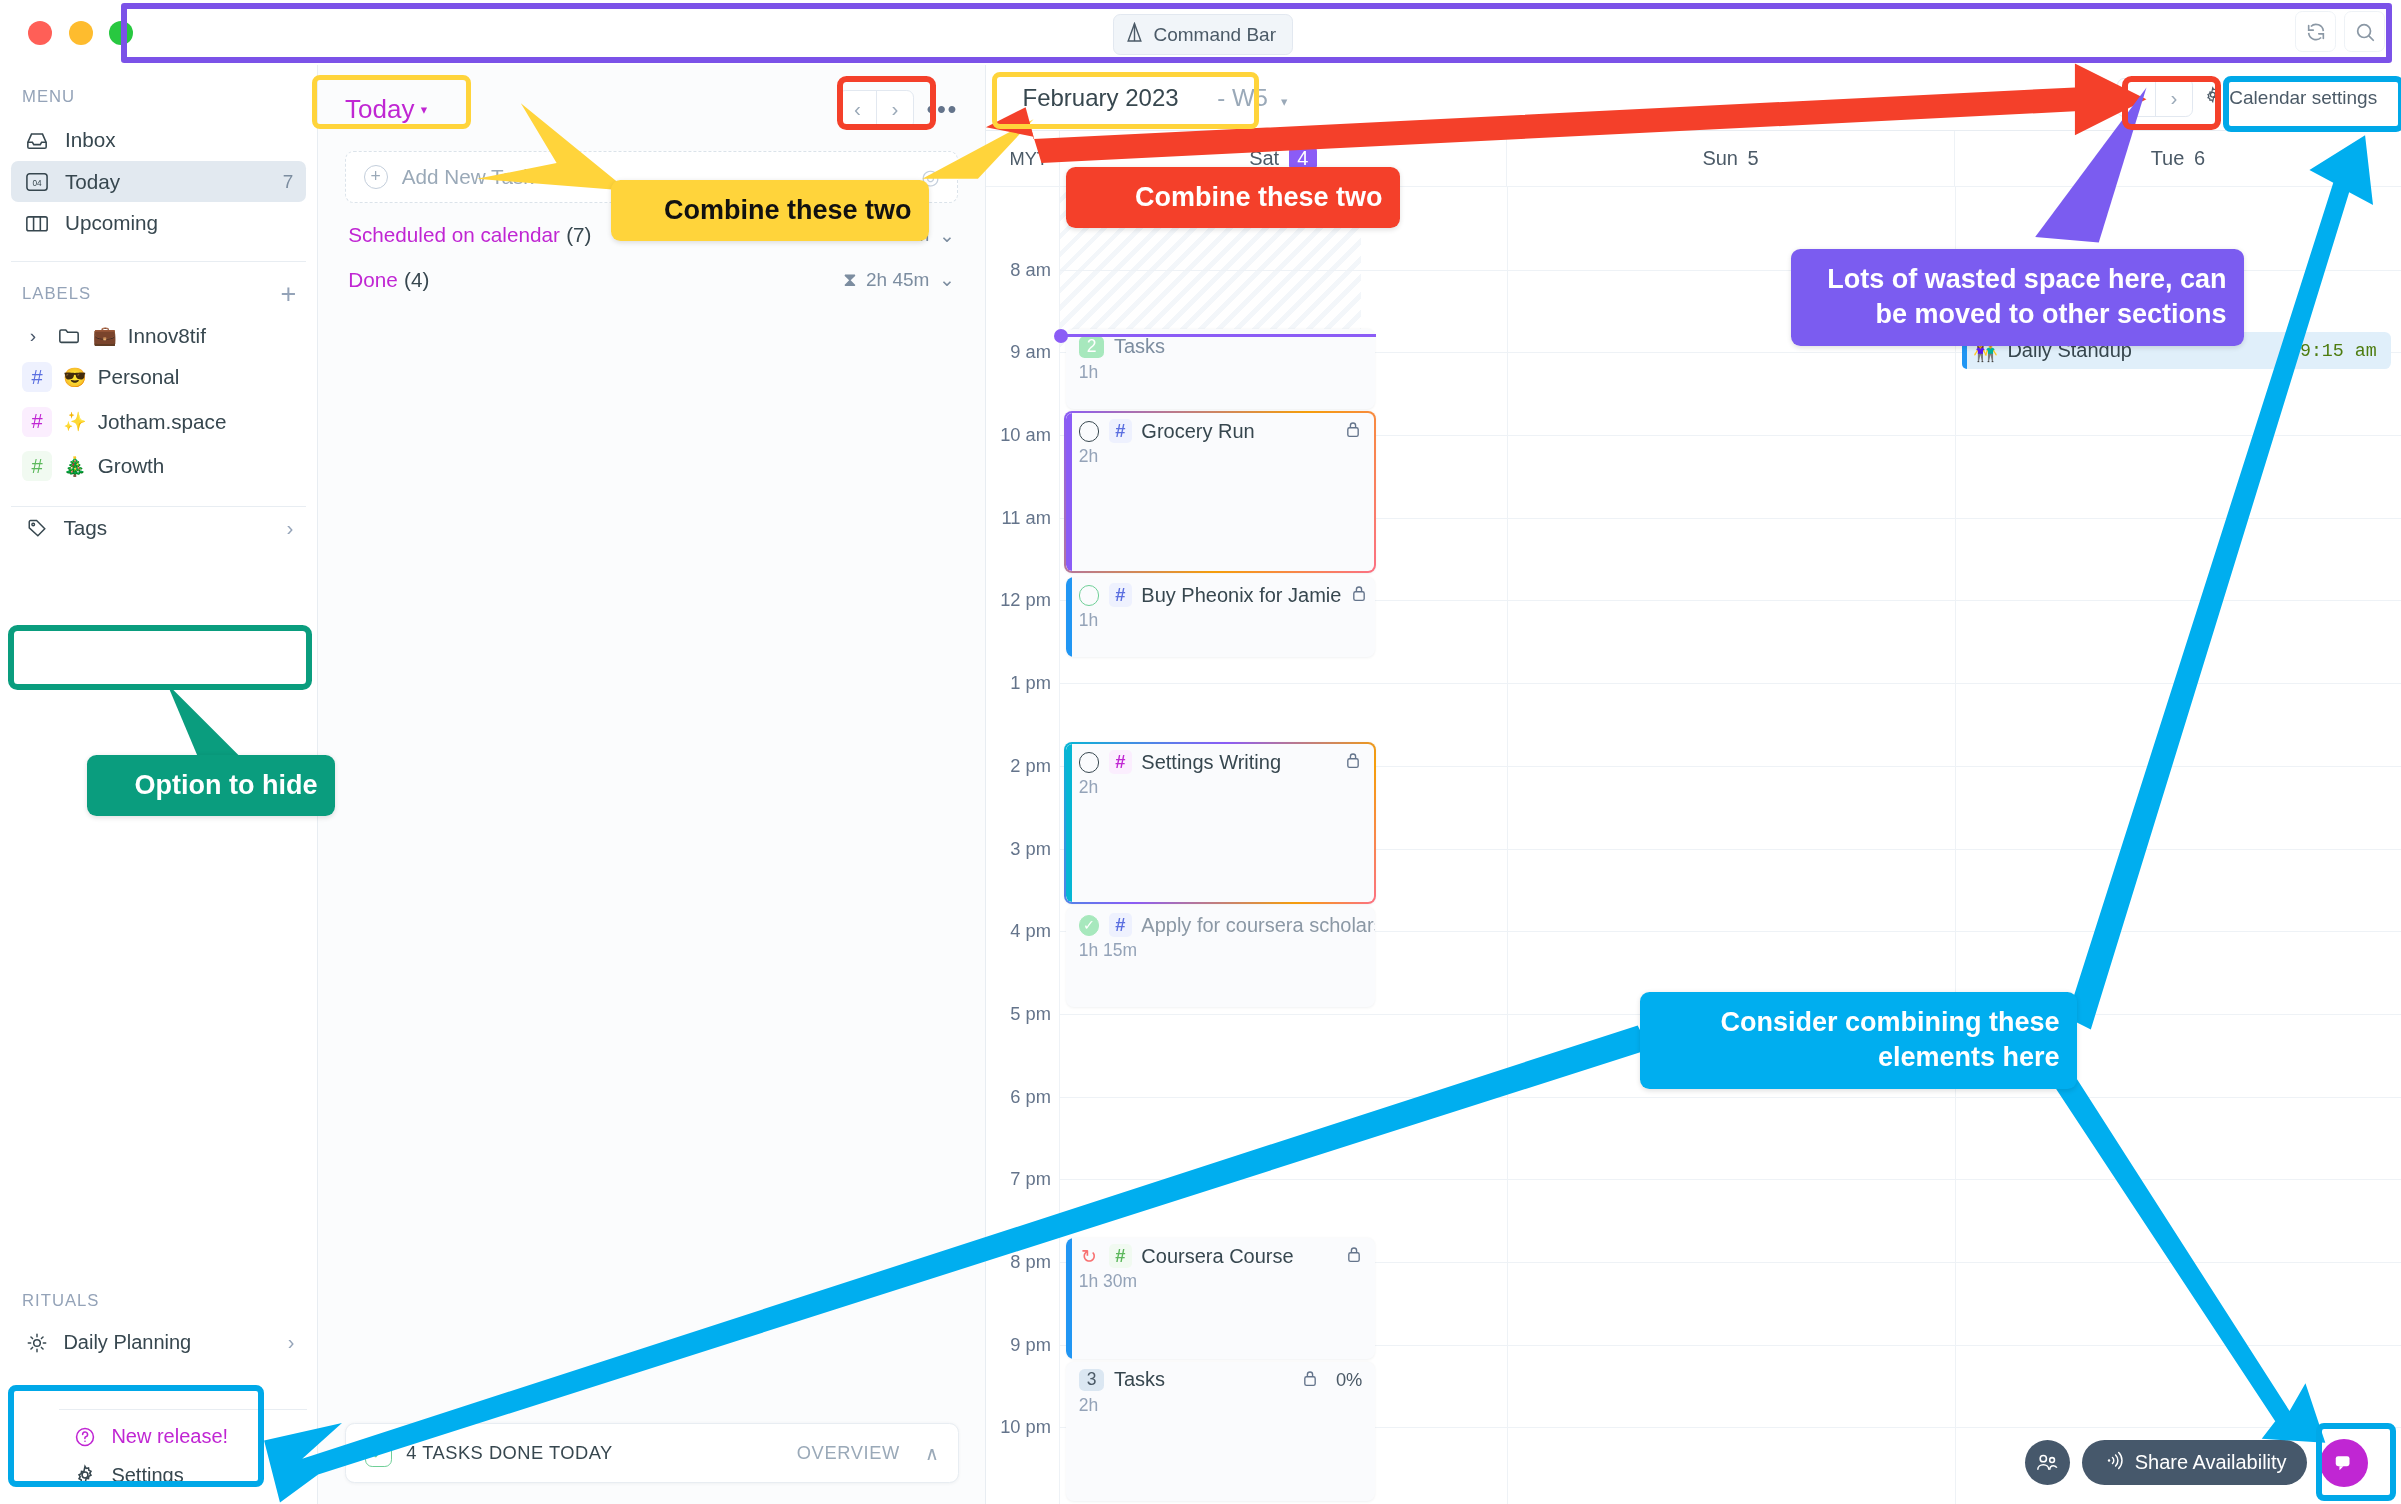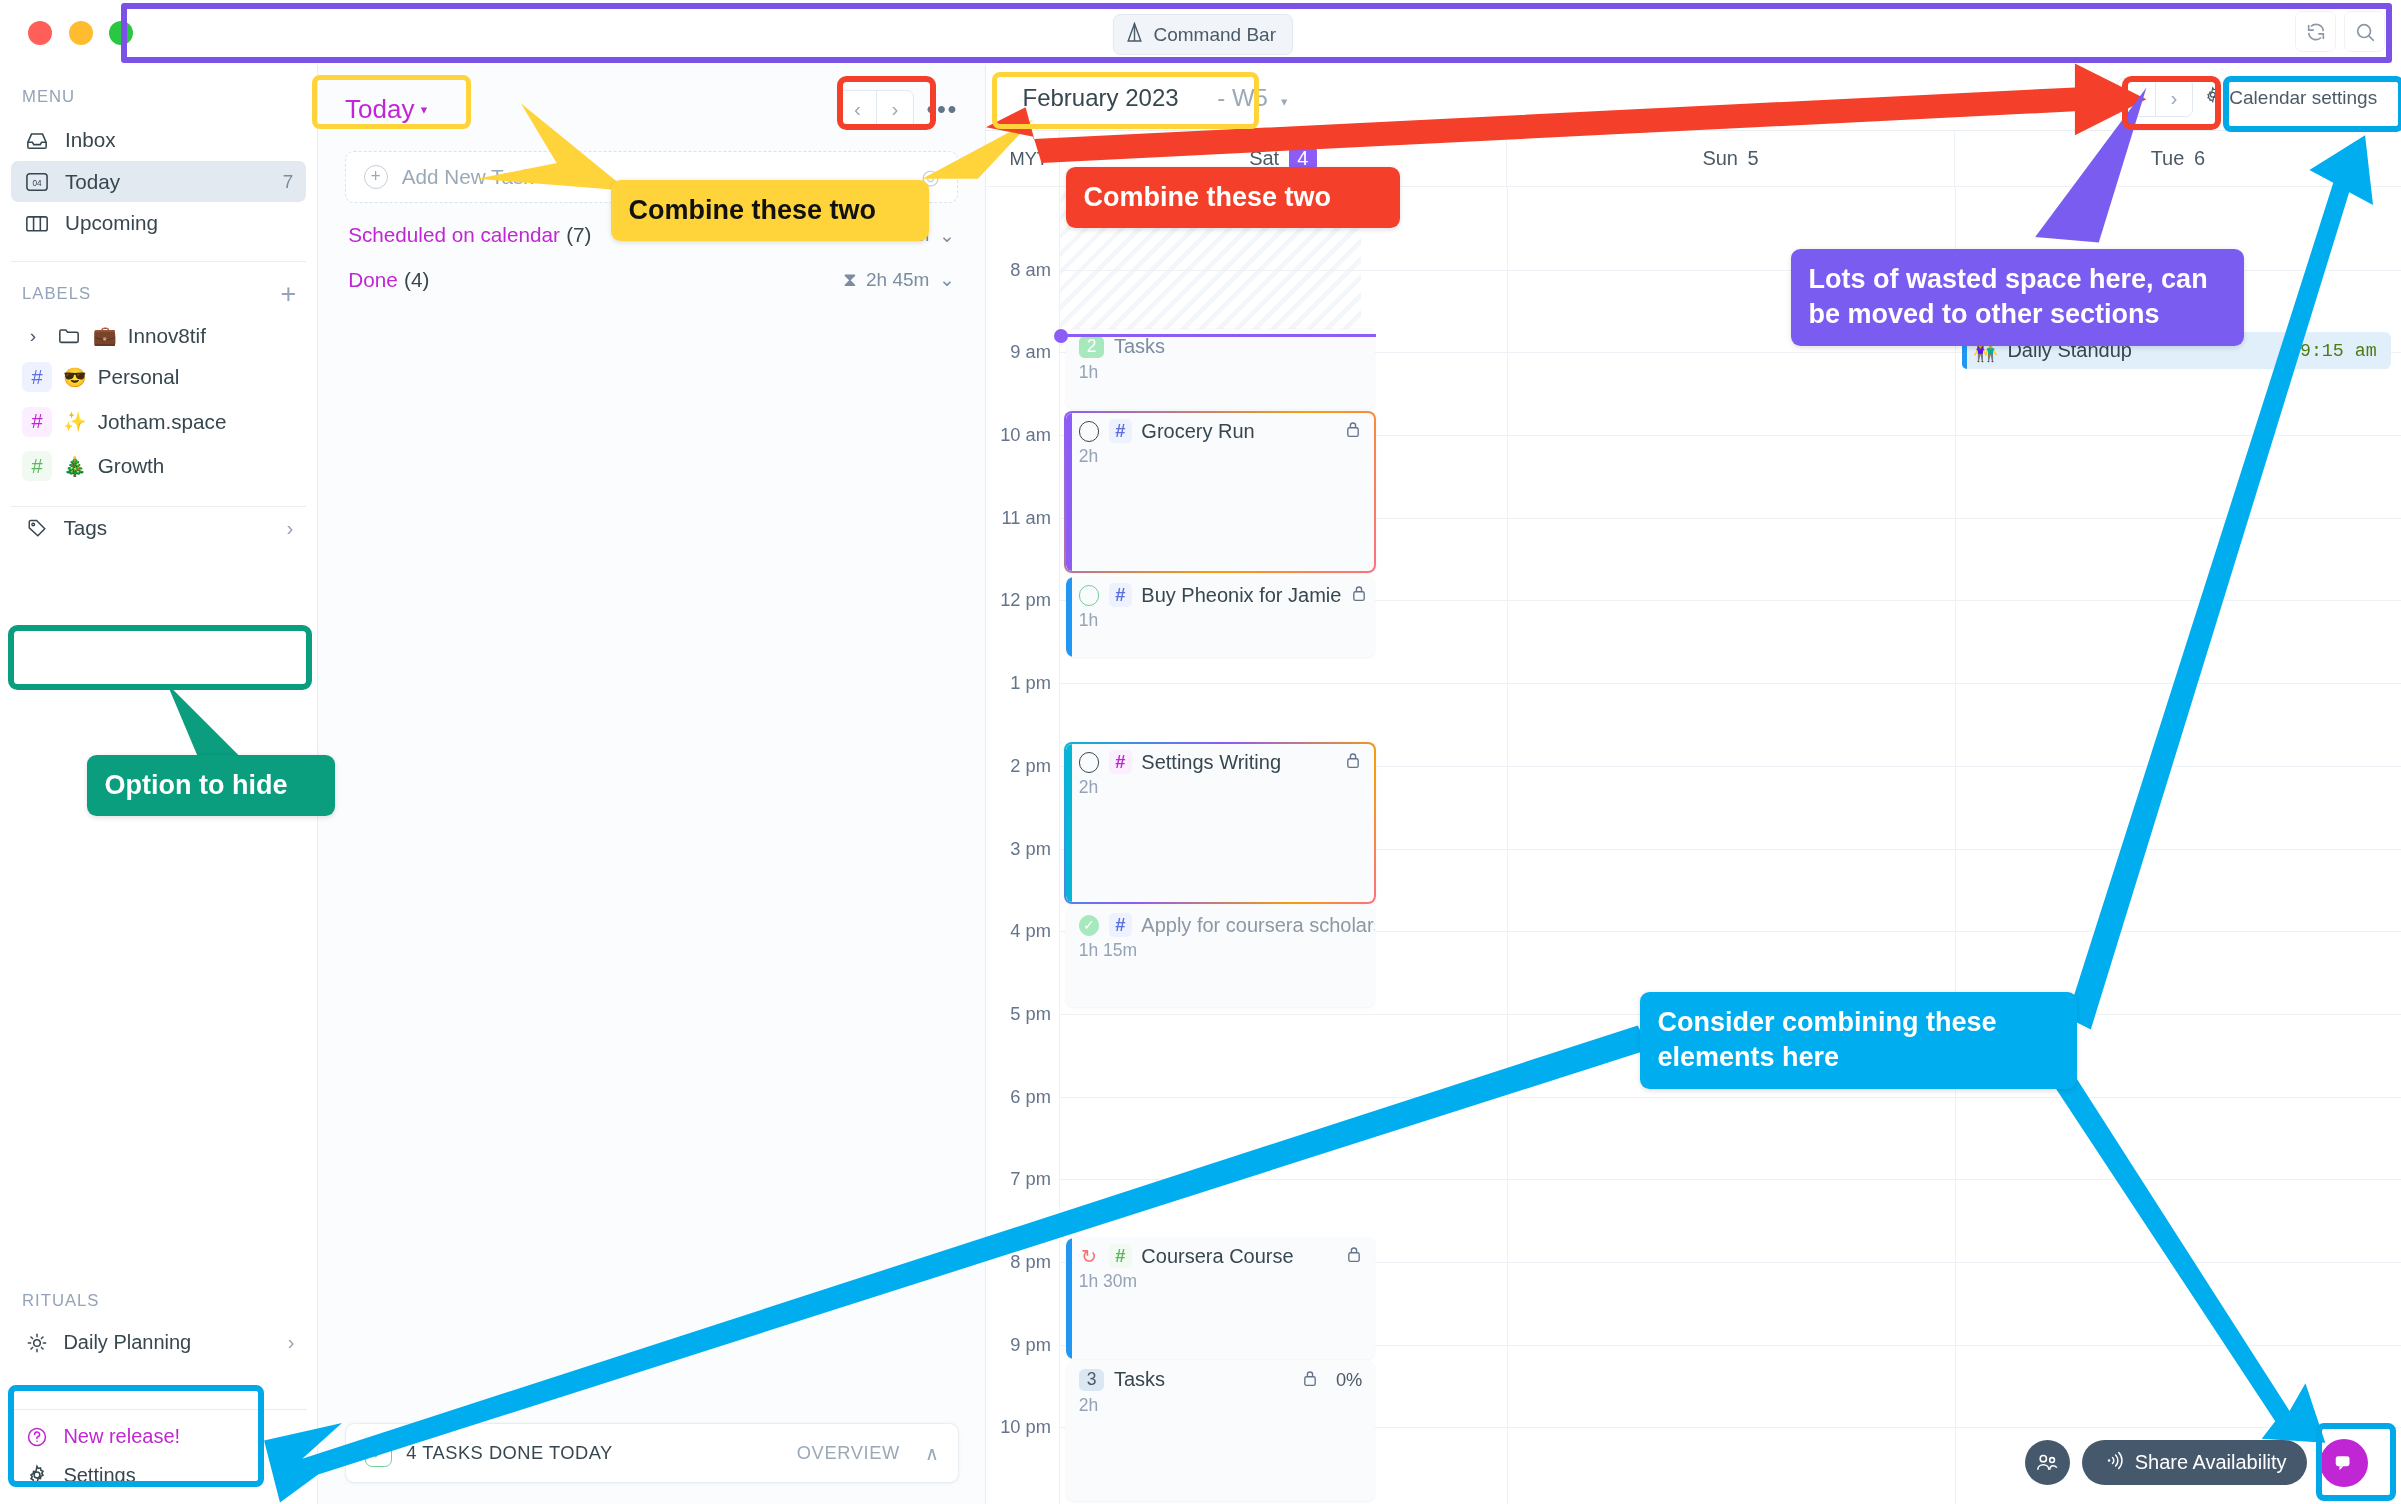--- a/index.html
+++ b/index.html
@@ -83,21 +83,21 @@
   .chev { width: 22px; flex:none; color:#475569; font-size: 19px; text-align:center; }
   .emoji { font-size: 19px; }
 
   #tags-row {
     display: flex; align-items: center; gap: 12.7px;
     margin: 0 11px; padding: 9.5px 12.7px; font-size: 20.7px; cursor: pointer;
   }
   #tags-row .arrow { margin-left: auto; color: #94a3b8; font-size: 20.7px; }
 
   #rituals { position: absolute; bottom: 142px; left: 0; width: 318px; }
-  #footer-nav { position: absolute; bottom: 9.5px; left: 0; width: 318px; }
+  #footer-nav { position: absolute; bottom: 9.5px; left: 0; width: 318px; padding-left: 48px; }
   .small-nav {
     display: flex; align-items: center; gap: 12.7px;
     margin: 0 11px; padding: 7.2px 12.7px; font-size: 20px; cursor: pointer;
   }
   .small-nav .arrow { margin-left: auto; color: #94a3b8; }
   .release { color: #c026d3; }
 
   
   #task-panel {
     position: absolute; left: 318px; top: 65px; width: 668px; height: 1439px;
@@ -235,21 +235,21 @@
   
   #cal-float { position: absolute; right: 33px; bottom: 17.5px; display: flex; align-items: center; gap: 12.7px; }
   .pill-dark {
     background: #46586b; color: #fff; border-radius: 794px;
     display: flex; align-items: center; gap: 11px; height: 45px; padding: 0 20.7px; font-size: 20px;
   }
   .circ-dark { width: 45px; height: 45px; border-radius: 50%; background: #46586b; color: #fff; display:flex;align-items:center;justify-content:center; }
   #chat-bubble { width: 48px; height: 48px; border-radius: 50%; background: #c026d3; display:flex;align-items:center;justify-content:center; }
 
   
-  #overlay { position: absolute; inset: 0; pointer-events: none; }
+  #overlay { position: absolute; inset: 0; pointer-events: none; text-align: right; }
   .hl { position: absolute; border-radius: 8px; }
   .hl.yellow { border: 5.6px solid #ffd43b; }
   .hl.red     { border: 6.4px solid #f4402a; border-radius: 9.5px; }
   .hl.teal    { border: 6.4px solid #0a9d7e; border-radius: 9.5px; }
   .hl.blue    { border: 6.4px solid #00a8e8; border-radius: 8px; }
   .hl.purple-frame { border: 6.4px solid #7b52e8; border-radius: 3.2px; }
 
   .callout {
     position: absolute; border-radius: 9.5px; padding: 12.7px 17.5px;
     font-size: 27px; line-height: 1.32; font-weight: 600;

